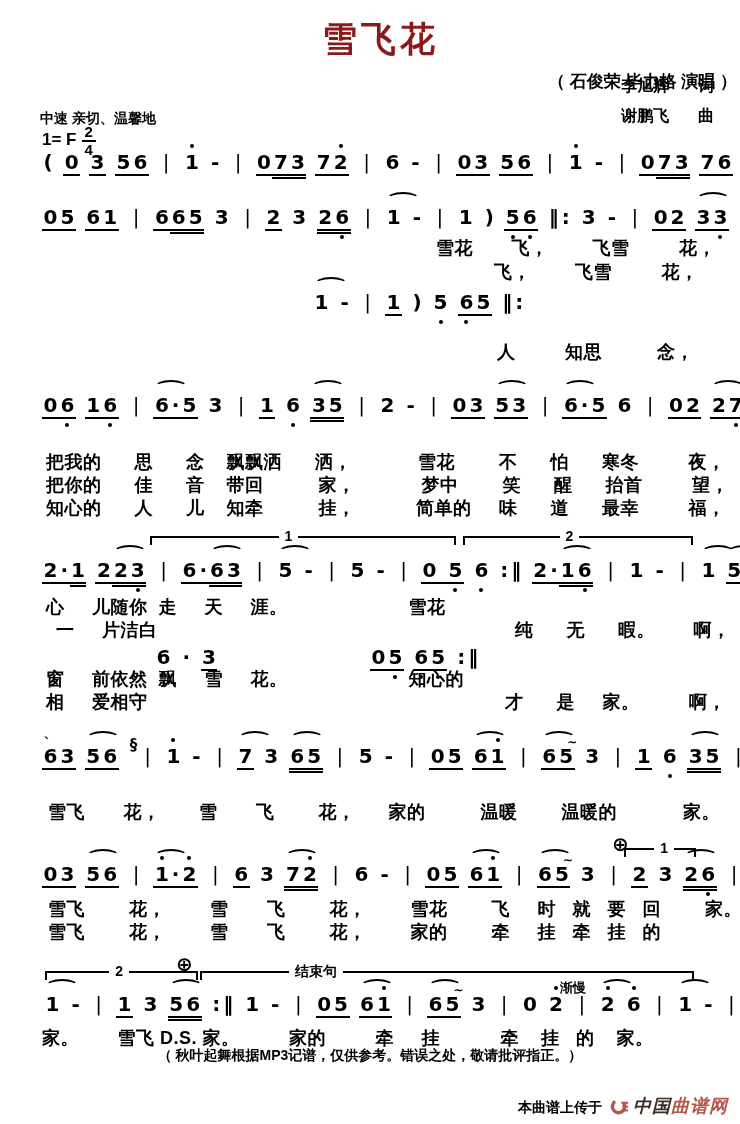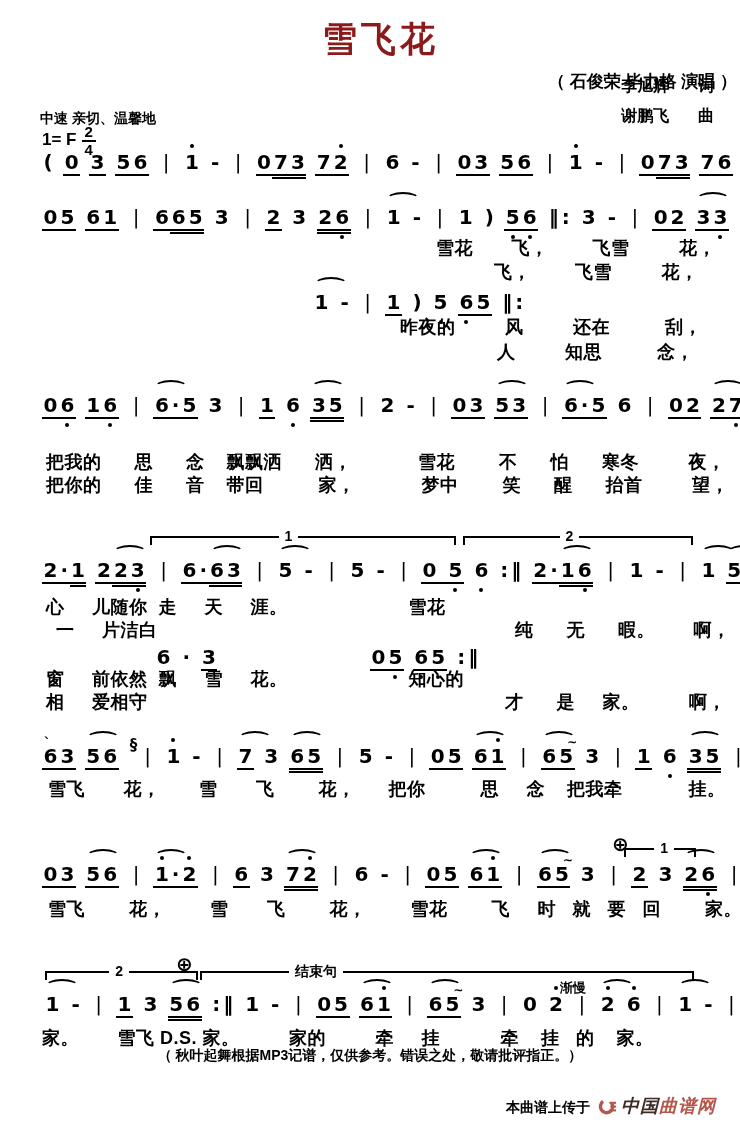--- a/index.html
+++ b/index.html
@@ -36,21 +36,21 @@
   
   .volta{position:absolute;border-top:2px solid #000;height:10px;}
   .volta::before{content:"";position:absolute;left:0;top:-2px;height:9px;border-left:2px solid #000;}
   .volta::after{content:"";position:absolute;right:0;top:-2px;height:9px;border-right:2px solid #000;}
   .volta .lbl{position:absolute;top:-10px;left:42%;background:#fff;padding:0 6px;font-size:14px;font-weight:bold;}
   .volta .lbl.left{left:18%;}
   .coda{position:absolute;font-size:20px;font-weight:bold;font-family:"DejaVu Sans",sans-serif;}
   .ritlabel{position:absolute;font-size:13px;font-weight:bold;}
   
   .footnote{position:absolute;left:0;right:0;top:1047px;text-align:center;font-size:14px;font-weight:bold;}
-  .sitebar{position:absolute;right:24px;top:1094px;font-size:14px;font-weight:bold;white-space:nowrap;}
+  .sitebar{position:absolute;right:12px;top:1094px;font-size:14px;font-weight:bold;white-space:nowrap;}
   .sitebar .logo{display:inline-block;vertical-align:-4px;margin:0 4px 0 8px;}
   .sitename{font-size:18px;font-weight:bold;font-style:italic;letter-spacing:1px;}
 </style>
 </head>
 <body>
 
 <div class="sheet">
 
   <div class="title" style="color:#8b1a1a;margin-left:21px;">雪飞花</div>
   <div class="subtitle">（ 石俊荣 毕力格 演唱 ）</div>
@@ -58,51 +58,52 @@
   <div class="tempo">中速 亲切、温馨地</div>
   <div class="credits"><span>李旭辉   词</span><br><span>谢鹏飞   曲</span></div>
 
   <div class="note-line" style="left:42px;top:150px;"><b class="ng">(</b><b class="ng sp">&nbsp;</b><b class="ng u1">0</b><b class="ng sp">&nbsp;</b><b class="ng u1">3</b><b class="ng sp">&nbsp;</b><b class="ng u1">5</b><b class="ng u1">6</b><b class="ng sp">&nbsp;</b><b class="ng bar">|</b><b class="ng sp">&nbsp;</b><b class="ng">1<i class="da"></i></b><b class="ng sp">&nbsp;</b><b class="ng">-</b><b class="ng sp">&nbsp;</b><b class="ng bar">|</b><b class="ng sp">&nbsp;</b><b class="ng u1">0</b><b class="ng u2">7</b><b class="ng u2">3</b><b class="ng sp">&nbsp;</b><b class="ng u1">7</b><b class="ng u1">2<i class="da"></i></b><b class="ng sp">&nbsp;</b><b class="ng bar">|</b><b class="ng sp">&nbsp;</b><b class="ng">6</b><b class="ng sp">&nbsp;</b><b class="ng">-</b><b class="ng sp">&nbsp;</b><b class="ng bar">|</b><b class="ng sp">&nbsp;</b><b class="ng u1">0</b><b class="ng u1">3</b><b class="ng sp">&nbsp;</b><b class="ng u1">5</b><b class="ng u1">6</b><b class="ng sp">&nbsp;</b><b class="ng bar">|</b><b class="ng sp">&nbsp;</b><b class="ng">1<i class="da"></i></b><b class="ng sp">&nbsp;</b><b class="ng">-</b><b class="ng sp">&nbsp;</b><b class="ng bar">|</b><b class="ng sp">&nbsp;</b><b class="ng u1">0</b><b class="ng u2">7</b><b class="ng u2">3</b><b class="ng sp">&nbsp;</b><b class="ng u1">7</b><b class="ng u1">6</b><b class="ng sp">&nbsp;</b></div>
   <div class="note-line" style="left:42px;top:205px;"><b class="ng u1">0</b><b class="ng u1">5</b><b class="ng sp">&nbsp;</b><b class="ng u1">6</b><b class="ng u1">1</b><b class="ng sp">&nbsp;</b><b class="ng bar">|</b><b class="ng sp">&nbsp;</b><b class="ng u1">6</b><b class="ng u2">6</b><b class="ng u2">5</b><b class="ng sp">&nbsp;</b><b class="ng">3</b><b class="ng sp">&nbsp;</b><b class="ng bar">|</b><b class="ng sp">&nbsp;</b><b class="ng u1">2</b><b class="ng sp">&nbsp;</b><b class="ng">3</b><b class="ng sp">&nbsp;</b><b class="ng u2">2</b><b class="ng u2">6<i class="db"></i></b><b class="ng sp">&nbsp;</b><b class="ng bar">|</b><b class="ng sp">&nbsp;</b><b class="ng">1<i class="arc"></i></b><b class="ng sp">&nbsp;</b><b class="ng">-</b><b class="ng sp">&nbsp;</b><b class="ng bar">|</b><b class="ng sp">&nbsp;</b><b class="ng">1</b><b class="ng sp">&nbsp;</b><b class="ng">)</b><b class="ng sp">&nbsp;</b><b class="ng u1">5<i class="db"></i></b><b class="ng u1">6<i class="db"></i></b><b class="ng sp">&nbsp;</b><b class="ng">‖</b><b class="ng">:</b><b class="ng sp">&nbsp;</b><b class="ng">3</b><b class="ng sp">&nbsp;</b><b class="ng">-</b><b class="ng sp">&nbsp;</b><b class="ng bar">|</b><b class="ng sp">&nbsp;</b><b class="ng u1">0</b><b class="ng u1">2</b><b class="ng sp">&nbsp;</b><b class="ng u1">3<i class="arc"></i></b><b class="ng u1">3<i class="db"></i></b><b class="ng sp">&nbsp;</b><b class="ng bar">|</b></div>
 
   <div class="lyric" style="left:436px;top:236px;">雪花       飞，        飞雪         花，</div>
   <div class="lyric" style="left:494px;top:260px;">飞，        飞雪         花，</div>
 
   <div class="note-line" style="left:313px;top:290px;"><b class="ng">1<i class="arc"></i></b><b class="ng sp">&nbsp;</b><b class="ng">-</b><b class="ng sp">&nbsp;</b><b class="ng bar">|</b><b class="ng sp">&nbsp;</b><b class="ng u1">1</b><b class="ng sp">&nbsp;</b><b class="ng">)</b><b class="ng sp">&nbsp;</b><b class="ng">5<i class="db"></i></b><b class="ng sp">&nbsp;</b><b class="ng u1">6<i class="db"></i></b><b class="ng u1">5</b><b class="ng sp">&nbsp;</b><b class="ng">‖</b><b class="ng">:</b></div>
-  <div class="lyric" style="left:400px;top:315px;">昨夜的         风         还在          刮，</div>
   <div class="lyric" style="left:497px;top:340px;">人         知思          念，</div>
 
   <div class="note-line" style="left:42px;top:393px;"><b class="ng u1">0</b><b class="ng u1">6<i class="db"></i></b><b class="ng sp">&nbsp;</b><b class="ng u1">1</b><b class="ng u1">6<i class="db"></i></b><b class="ng sp">&nbsp;</b><b class="ng bar">|</b><b class="ng sp">&nbsp;</b><b class="ng u1">6<i class="arc"></i></b><b class="ng u1">·</b><b class="ng u1">5</b><b class="ng sp">&nbsp;</b><b class="ng">3</b><b class="ng sp">&nbsp;</b><b class="ng bar">|</b><b class="ng sp">&nbsp;</b><b class="ng u1">1</b><b class="ng sp">&nbsp;</b><b class="ng">6<i class="db"></i></b><b class="ng sp">&nbsp;</b><b class="ng u2">3<i class="arc"></i></b><b class="ng u2">5</b><b class="ng sp">&nbsp;</b><b class="ng bar">|</b><b class="ng sp">&nbsp;</b><b class="ng">2</b><b class="ng sp">&nbsp;</b><b class="ng">-</b><b class="ng sp">&nbsp;</b><b class="ng bar">|</b><b class="ng sp">&nbsp;</b><b class="ng u1">0</b><b class="ng u1">3</b><b class="ng sp">&nbsp;</b><b class="ng u1">5<i class="arc"></i></b><b class="ng u1">3</b><b class="ng sp">&nbsp;</b><b class="ng bar">|</b><b class="ng sp">&nbsp;</b><b class="ng u1">6<i class="arc"></i></b><b class="ng u1">·</b><b class="ng u1">5</b><b class="ng sp">&nbsp;</b><b class="ng">6</b><b class="ng sp">&nbsp;</b><b class="ng bar">|</b><b class="ng sp">&nbsp;</b><b class="ng u1">0</b><b class="ng u1">2</b><b class="ng sp">&nbsp;</b><b class="ng u1">2<i class="arc"></i></b><b class="ng u1">7<i class="db"></i></b></div>
   <div class="lyric" style="left:46px;top:473px;">把你的      佳      音    带回          家，            梦中        笑      醒      抬首         望，</div>
   <div class="lyric" style="left:46px;top:450px;">把我的      思      念    飘飘洒      洒，            雪花        不      怕      寒冬         夜，</div>
+  <div class="lyric" style="left:46px;top:496px;">知心的      人      儿    知牵          挂，           简单的     味      道      最幸         福，</div>
 
   <div class="volta" style="left:150px;top:536px;width:306px;">
       <span class="lbl">1</span>
     </div>
   <div class="volta" style="left:463px;top:536px;width:230px;">
       <span class="lbl">2</span>
     </div>
   <div class="note-line" style="left:42px;top:558px;"><b class="ng u1">2</b><b class="ng u1">·</b><b class="ng u2">1</b><b class="ng sp">&nbsp;</b><b class="ng u1">2</b><b class="ng u2">2<i class="arc"></i></b><b class="ng u2">3<i class="db"></i></b><b class="ng sp">&nbsp;</b><b class="ng bar">|</b><b class="ng sp">&nbsp;</b><b class="ng u1">6</b><b class="ng u1">·</b><b class="ng u2">6<i class="arc"></i></b><b class="ng u2">3</b><b class="ng sp">&nbsp;</b><b class="ng bar">|</b><b class="ng sp">&nbsp;</b><b class="ng">5<i class="arc"></i></b><b class="ng sp">&nbsp;</b><b class="ng">-</b><b class="ng sp">&nbsp;</b><b class="ng bar">|</b><b class="ng sp">&nbsp;</b><b class="ng">5</b><b class="ng sp">&nbsp;</b><b class="ng">-</b><b class="ng sp">&nbsp;</b><b class="ng bar">|</b><b class="ng sp">&nbsp;</b><b class="ng u1">0</b><b class="ng u1 sp">&nbsp;</b><b class="ng u1">5<i class="db"></i></b><b class="ng sp">&nbsp;</b><b class="ng">6<i class="db"></i></b><b class="ng sp">&nbsp;</b><b class="ng">:</b><b class="ng">‖</b><b class="ng sp">&nbsp;</b><b class="ng u1">2</b><b class="ng u1">·</b><b class="ng u2">1<i class="arc"></i></b><b class="ng u2">6<i class="db"></i></b><b class="ng sp">&nbsp;</b><b class="ng bar">|</b><b class="ng sp">&nbsp;</b><b class="ng">1</b><b class="ng sp">&nbsp;</b><b class="ng">-</b><b class="ng sp">&nbsp;</b><b class="ng bar">|</b><b class="ng sp">&nbsp;</b><b class="ng">1<i class="arc"></i></b><b class="ng sp">&nbsp;</b><b class="ng u1">5<i class="arc"></i></b></div>
   <div class="lyric" style="left:46px;top:595px;">心     儿随你  走     天     涯。                      雪花</div>
   <div class="lyric" style="left:56px;top:618px;">一     片洁白                                                                 纯      无      暇。       啊，</div>
 
   <div class="note-line" style="left:155px;top:645px;"><b class="ng">6</b><b class="ng sp">&nbsp;</b><b class="ng">·</b><b class="ng sp">&nbsp;</b><b class="ng u1">3</b></div>
   <div class="note-line" style="left:370px;top:645px;"><b class="ng u1">0</b><b class="ng u1">5<i class="db"></i></b><b class="ng sp">&nbsp;</b><b class="ng u1">6<i class="db"></i></b><b class="ng u1">5<i class="db"></i></b><b class="ng sp">&nbsp;</b><b class="ng">:</b><b class="ng">‖</b></div>
   <div class="lyric" style="left:46px;top:690px;">相     爱相守                                                                 才      是     家。         啊，</div>
   <div class="lyric" style="left:46px;top:667px;">窗     前依然  飘     雪     花。                      知心的</div>
 
   <div class="note-line" style="left:42px;top:744px;"><b class="ng u1">6<i class="acc">ˋ</i></b><b class="ng u1">3</b><b class="ng sp">&nbsp;</b><b class="ng u1">5<i class="arc"></i></b><b class="ng u1">6</b><b class="ng sp">&nbsp;</b><b class="ng segno">§</b><b class="ng bar">|</b><b class="ng sp">&nbsp;</b><b class="ng">1<i class="da"></i></b><b class="ng sp">&nbsp;</b><b class="ng">-</b><b class="ng sp">&nbsp;</b><b class="ng bar">|</b><b class="ng sp">&nbsp;</b><b class="ng u1">7<i class="arc"></i></b><b class="ng sp">&nbsp;</b><b class="ng">3</b><b class="ng sp">&nbsp;</b><b class="ng u2">6<i class="arc"></i></b><b class="ng u2">5</b><b class="ng sp">&nbsp;</b><b class="ng bar">|</b><b class="ng sp">&nbsp;</b><b class="ng">5</b><b class="ng sp">&nbsp;</b><b class="ng">-</b><b class="ng sp">&nbsp;</b><b class="ng bar">|</b><b class="ng sp">&nbsp;</b><b class="ng u1">0</b><b class="ng u1">5</b><b class="ng sp">&nbsp;</b><b class="ng u1">6<i class="arc"></i></b><b class="ng u1">1<i class="da"></i></b><b class="ng sp">&nbsp;</b><b class="ng bar">|</b><b class="ng sp">&nbsp;</b><b class="ng u1">6<i class="arc"></i></b><b class="ng u1">5<i class="tld">∼</i></b><b class="ng sp">&nbsp;</b><b class="ng">3</b><b class="ng sp">&nbsp;</b><b class="ng bar">|</b><b class="ng sp">&nbsp;</b><b class="ng u1">1</b><b class="ng sp">&nbsp;</b><b class="ng">6<i class="db"></i></b><b class="ng sp">&nbsp;</b><b class="ng u2">3<i class="arc"></i></b><b class="ng u2">5</b><b class="ng sp">&nbsp;</b><b class="ng bar">|</b></div>
-  <div class="lyric" style="left:48px;top:777px;">雪飞       花，       雪       飞        花，      把你          思     念    把我牵            挂。</div>
+  <div class="lyric" style="left:48px;top:800px;">雪飞       花，       雪       飞        花，      家的          温暖        温暖的            家。</div>
 
   <div class="coda" style="left:612px;top:832px;">⊕</div>
   <div class="volta" style="left:624px;top:848px;width:72px;">
       <span class="lbl">1</span>
     </div>
   <div class="note-line" style="left:42px;top:862px;"><b class="ng u1">0</b><b class="ng u1">3</b><b class="ng sp">&nbsp;</b><b class="ng u1">5<i class="arc"></i></b><b class="ng u1">6</b><b class="ng sp">&nbsp;</b><b class="ng bar">|</b><b class="ng sp">&nbsp;</b><b class="ng u1">1<i class="da"></i><i class="arc"></i></b><b class="ng u1">·</b><b class="ng u1">2<i class="da"></i></b><b class="ng sp">&nbsp;</b><b class="ng bar">|</b><b class="ng sp">&nbsp;</b><b class="ng u1">6</b><b class="ng sp">&nbsp;</b><b class="ng">3</b><b class="ng sp">&nbsp;</b><b class="ng u2">7<i class="arc"></i></b><b class="ng u2">2<i class="da"></i></b><b class="ng sp">&nbsp;</b><b class="ng bar">|</b><b class="ng sp">&nbsp;</b><b class="ng">6</b><b class="ng sp">&nbsp;</b><b class="ng">-</b><b class="ng sp">&nbsp;</b><b class="ng bar">|</b><b class="ng sp">&nbsp;</b><b class="ng u1">0</b><b class="ng u1">5</b><b class="ng sp">&nbsp;</b><b class="ng u1">6<i class="arc"></i></b><b class="ng u1">1<i class="da"></i></b><b class="ng sp">&nbsp;</b><b class="ng bar">|</b><b class="ng sp">&nbsp;</b><b class="ng u1">6<i class="arc"></i></b><b class="ng u1">5<i class="tld">∼</i></b><b class="ng sp">&nbsp;</b><b class="ng">3</b><b class="ng sp">&nbsp;</b><b class="ng bar">|</b><b class="ng sp">&nbsp;</b><b class="ng u1">2</b><b class="ng sp">&nbsp;</b><b class="ng">3</b><b class="ng sp">&nbsp;</b><b class="ng u2">2<i class="arc"></i></b><b class="ng u2">6<i class="db"></i></b><b class="ng sp">&nbsp;</b><b class="ng bar">|</b></div>
   <div class="lyric" style="left:48px;top:897px;">雪飞        花，        雪       飞        花，        雪花        飞     时   就   要   回        家。D.C.</div>
+  <div class="lyric" style="left:48px;top:920px;">雪飞        花，        雪       飞        花，        家的        牵     挂   牵   挂   的</div>
 
   <div class="coda" style="left:176px;top:952px;">⊕</div>
   <div class="volta" style="left:45px;top:971px;width:153px;">
       <span class="lbl">2</span>
     </div>
   <div class="volta" style="left:200px;top:971px;width:494px;">
       <span class="lbl left">结束句</span>
     </div>
   <div class="ritlabel" style="left:560px;top:979px;">渐慢</div>
   <div class="note-line" style="left:44px;top:992px;"><b class="ng">1<i class="arc"></i></b><b class="ng sp">&nbsp;</b><b class="ng">-</b><b class="ng sp">&nbsp;</b><b class="ng bar">|</b><b class="ng sp">&nbsp;</b><b class="ng u1">1</b><b class="ng sp">&nbsp;</b><b class="ng">3</b><b class="ng sp">&nbsp;</b><b class="ng u2">5<i class="arc"></i></b><b class="ng u2">6</b><b class="ng sp">&nbsp;</b><b class="ng">:</b><b class="ng">‖</b><b class="ng sp">&nbsp;</b><b class="ng">1</b><b class="ng sp">&nbsp;</b><b class="ng">-</b><b class="ng sp">&nbsp;</b><b class="ng bar">|</b><b class="ng sp">&nbsp;</b><b class="ng u1">0</b><b class="ng u1">5</b><b class="ng sp">&nbsp;</b><b class="ng u1">6<i class="arc"></i></b><b class="ng u1">1<i class="da"></i></b><b class="ng sp">&nbsp;</b><b class="ng bar">|</b><b class="ng sp">&nbsp;</b><b class="ng u1">6<i class="arc"></i></b><b class="ng u1">5<i class="tld">∼</i></b><b class="ng sp">&nbsp;</b><b class="ng">3</b><b class="ng sp">&nbsp;</b><b class="ng bar">|</b><b class="ng sp">&nbsp;</b><b class="ng">0</b><b class="ng sp">&nbsp;</b><b class="ng">2<i class="da"></i></b><b class="ng sp">&nbsp;</b><b class="ng bar">|</b><b class="ng sp">&nbsp;</b><b class="ng">2<i class="da"></i><i class="arc"></i></b><b class="ng sp">&nbsp;</b><b class="ng">6<i class="da"></i></b><b class="ng sp">&nbsp;</b><b class="ng bar">|</b><b class="ng sp">&nbsp;</b><b class="ng">1<i class="arc"></i></b><b class="ng sp">&nbsp;</b><b class="ng">-</b><b class="ng sp">&nbsp;</b><b class="ng bar">|</b><b class="ng sp">&nbsp;</b></div>

